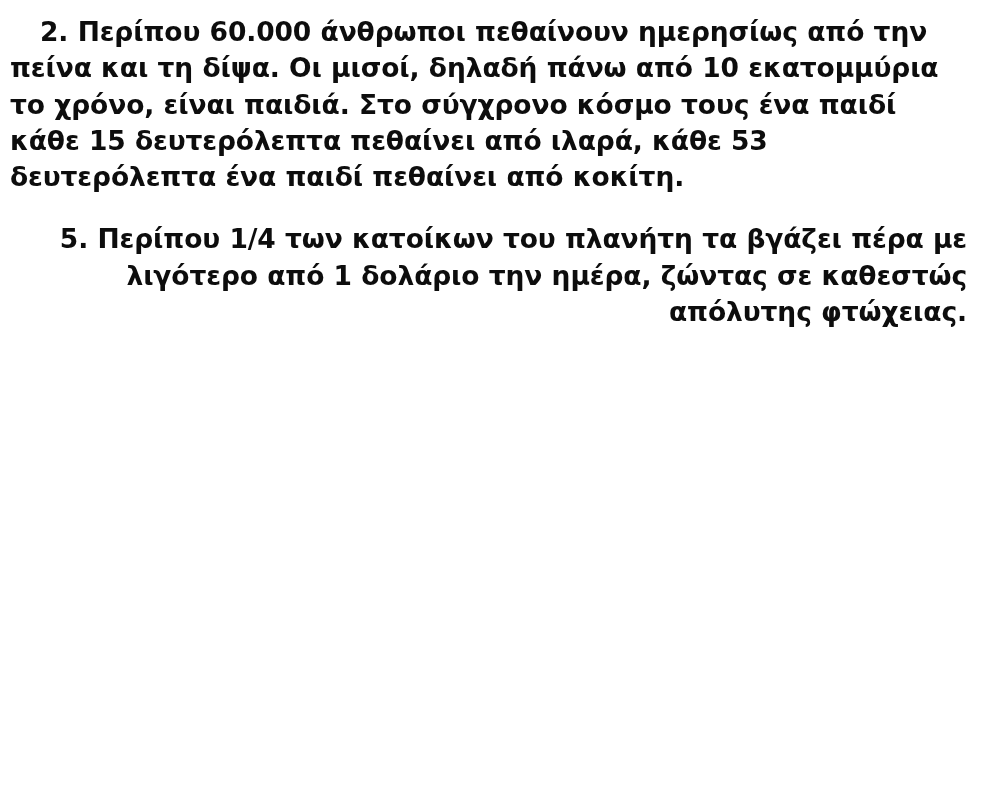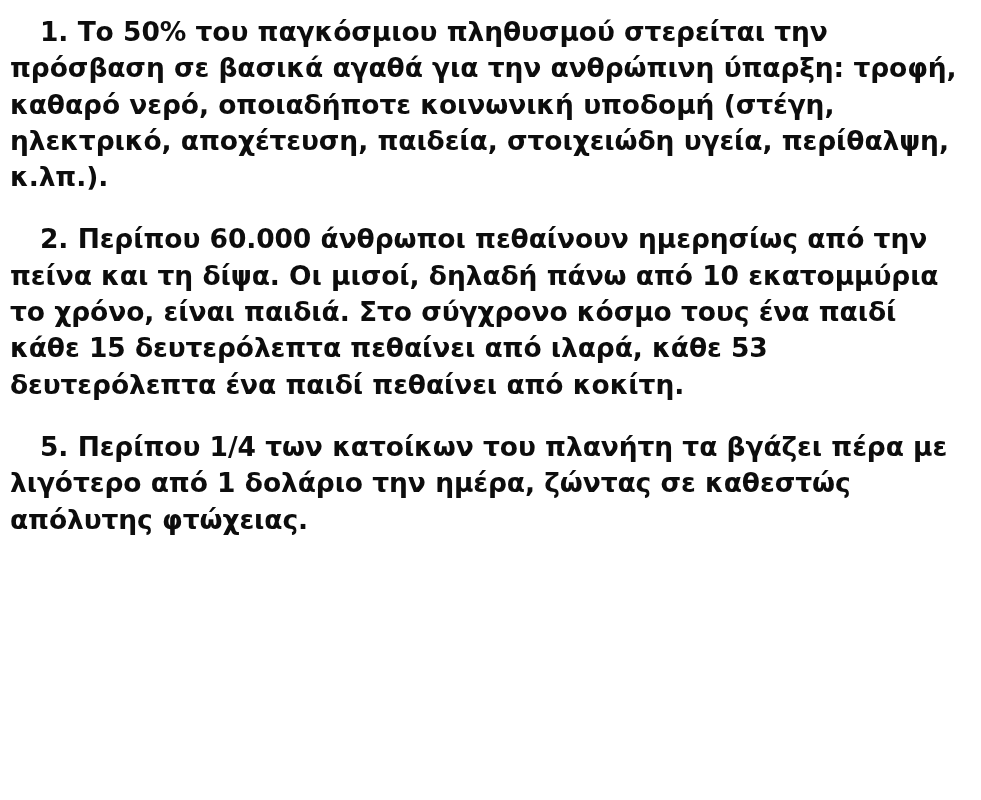--- a/index.html
+++ b/index.html
@@ -27,22 +27,22 @@
     font-size: 26.5px;
     line-height: 1.37;
     color: #0d0d0d;
     text-indent: 30px;
     margin: 0 0 26px 0;
     letter-spacing: -0.1px;
     word-spacing: 0.2px;
   }
   .para:last-child {
     margin-bottom: 8px;
+    text-align: right;
   }
 </style>
 </head>
 <body>
 
 <div class="page">
-  <p class="para">1. Το 50% του παγκόσμιου πληθυσμού στερείται την πρόσβαση σε βασικά αγαθά για την ανθρώπινη ύπαρξη: τροφή, καθαρό νερό, οποιαδήποτε κοινωνική υποδομή (στέγη, ηλεκτρικό, αποχέτευση, παιδεία, στοιχειώδη υγεία, περίθαλψη, κ.λπ.).</p>
   <p class="para">2. Περίπου 60.000 άνθρωποι πεθαίνουν ημερησίως από την πείνα και τη δίψα. Οι μισοί, δηλαδή πάνω από 10 εκατομμύρια το χρόνο, είναι παιδιά. Στο σύγχρονο κόσμο τους ένα παιδί κάθε 15 δευτερόλεπτα πεθαίνει από ιλαρά, κάθε 53 δευτερόλεπτα ένα παιδί πεθαίνει από κοκίτη.</p>
   <p class="para">5. Περίπου 1/4 των κατοίκων του πλανήτη τα βγάζει πέρα με λιγότερο από 1 δολάριο την ημέρα, ζώντας σε καθεστώς απόλυτης φτώχειας.</p>
 </div>
 
 </body></html>

